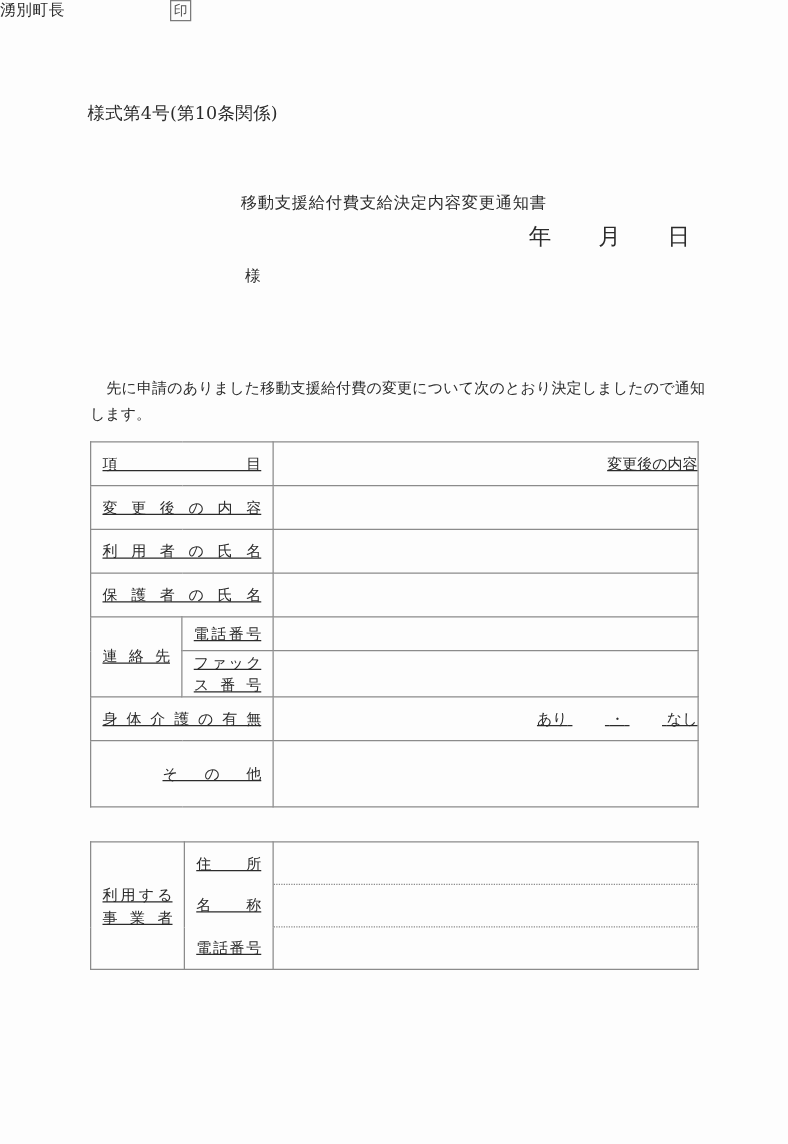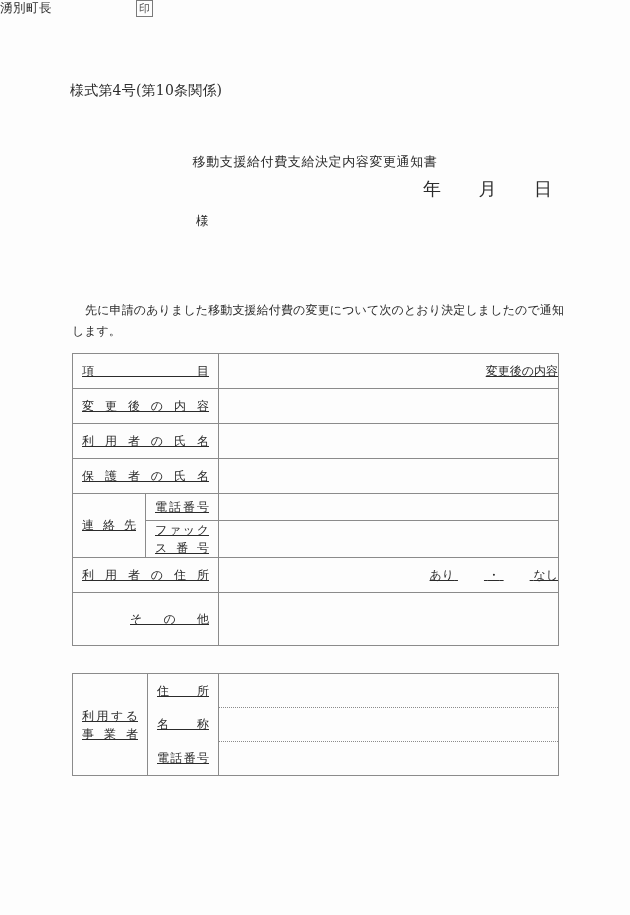--- a/index.html
+++ b/index.html
@@ -220,21 +220,21 @@
 
       <tr>
         <td class="sub">
           <span class="spread-2l">ファックス番号</span>
         </td>
         <td class="sub cellpad"></td>
       </tr>
 
       <tr>
         <td colspan="2">
-          <span class="spread">利用者の住所</span>
+          <span class="spread">身体介護の有無</span>
         </td>
         <td class="cellpad ctr">
           <span>あり</span>
           <span style="display:inline-block;width:26px"></span>
           <span>・</span>
           <span style="display:inline-block;width:26px"></span>
           <span>なし</span>
         </td>
       </tr>
 

